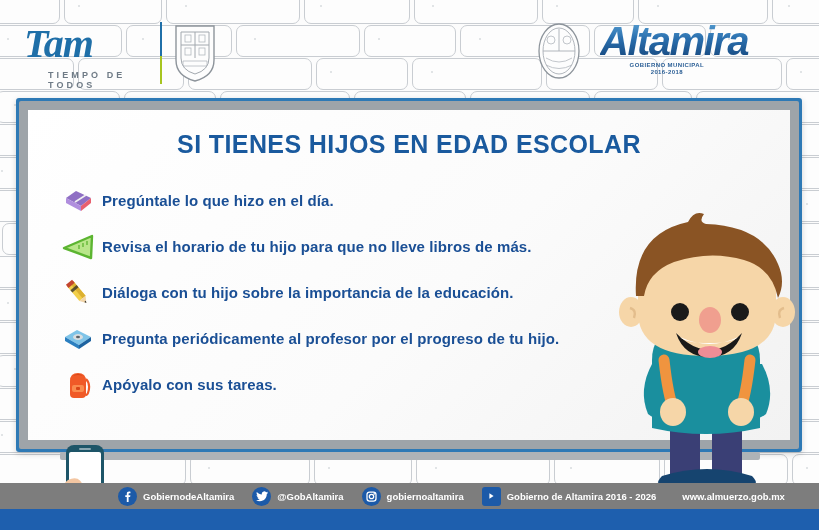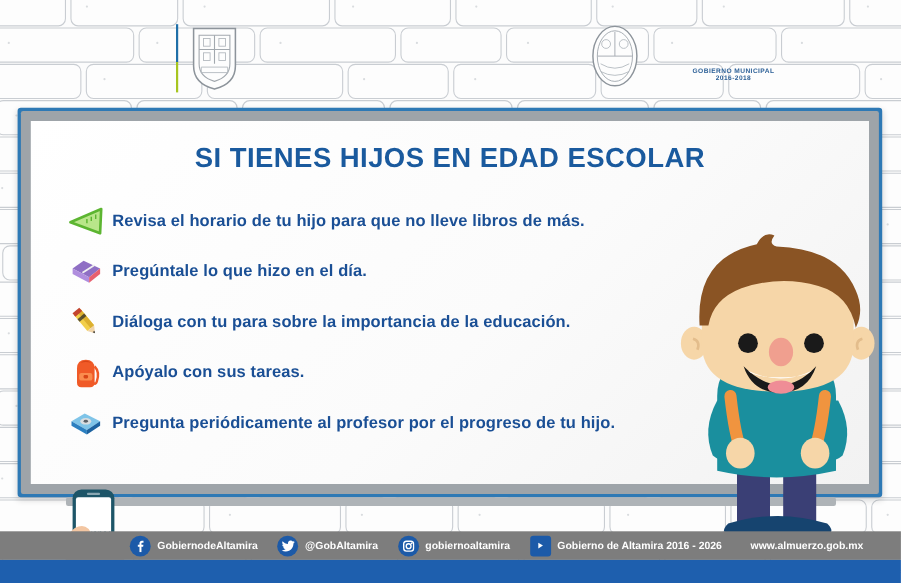--- a/index.html
+++ b/index.html
@@ -296,20 +296,26 @@
         <div class="brick" style="left: 124px; width: 96px;"></div>
         <div class="brick" style="left: 226px; width: 132px;"></div>
         <div class="brick" style="left: 364px; width: 104px;"></div>
         <div class="brick" style="left: 474px; width: 122px;"></div>
         <div class="brick" style="left: 602px; width: 90px;"></div>
         <div class="brick" style="left: 698px; width: 128px;"></div>
         <div class="brick" style="left: 832px; width: 110px;"></div>
       </div>
     </div>
 
+  <div class="logo-tam">
+    <div class="tam-blob"></div>
+    <div class="tam-blob2"></div>
+    <div class="tam-word">Tam</div>
+    <div class="tam-sub">TIEMPO DE TODOS</div>
+  </div>
   <div class="logo-div"></div>
 
   <div class="shield shield-tam">
     <svg class="sv" viewBox="0 0 46 62" aria-hidden="true">
       <path d="M4 6 h38 v34 q0 16 -19 21 Q4 56 4 40 Z" fill="#fdfdfd" stroke="#8d949b" stroke-width="1.4"></path>
       <path d="M9 12 h28 v26 q0 12 -14 16 Q9 50 9 38 Z" fill="none" stroke="#a2a8ae" stroke-width="1"></path>
       <line x1="23" y1="12" x2="23" y2="38" stroke="#a2a8ae" stroke-width="1"></line>
       <line x1="9" y1="25" x2="37" y2="25" stroke="#a2a8ae" stroke-width="1"></line>
       <rect x="13" y="15" width="6" height="7" fill="none" stroke="#b2b8be" stroke-width=".8"></rect>
       <rect x="27" y="15" width="6" height="7" fill="none" stroke="#b2b8be" stroke-width=".8"></rect>
@@ -326,89 +332,90 @@
       <line x1="7" y1="31" x2="39" y2="31" stroke="#a8aeb4" stroke-width=".9"></line>
       <line x1="23" y1="9" x2="23" y2="31" stroke="#a8aeb4" stroke-width=".9"></line>
       <circle cx="15" cy="20" r="4" fill="none" stroke="#b2b8be" stroke-width=".8"></circle>
       <circle cx="31" cy="20" r="4" fill="none" stroke="#b2b8be" stroke-width=".8"></circle>
       <path d="M10 38 q13 8 26 0" fill="none" stroke="#b2b8be" stroke-width=".8"></path>
       <path d="M10 45 q13 7 26 0" fill="none" stroke="#b2b8be" stroke-width=".8"></path>
     </svg>
   </div>
 
   <div class="logo-alt">
+    <div class="alt-word">Altamira</div>
     <div class="alt-gm">
       <div>GOBIERNO MUNICIPAL</div>
       <div>2016-2018</div>
     </div>
   </div>
 
   <div class="board-outer">
     <div class="board-frame">
       <div class="board-face">
         <div class="board-title">SI TIENES HIJOS EN EDAD ESCOLAR</div>
         <div class="list" id="list">
-            <div class="li">
-              <span class="li-icon">
-                <svg width="34" height="26" viewBox="0 0 34 26">
-                  <path d="M31 2 L3 14 L30 24 Z" fill="#b9e68a" stroke="#5cb531" stroke-width="2.4" stroke-linejoin="round"></path>
-                  <path d="M26 7 L26 11 M22 9 L22 13 M18 11 L18 15" stroke="#5cb531" stroke-width="1.3"></path>
-                </svg>
-              </span>
-              <span class="li-text">Revisa el horario de tu hijo para que no lleve libros de más.</span>
-            </div>
             <div class="li">
               <span class="li-icon">
                 <svg width="32" height="24" viewBox="0 0 32 24">
                   <path d="M4 9 L14 2 L29 9 L19 17 Z" fill="#8f6fc4"></path>
                   <path d="M4 9 L19 17 L19 22 L4 14 Z" fill="#b08ede"></path>
                   <path d="M19 17 L29 9 L29 14 L19 22 Z" fill="#e8606f"></path>
                   <path d="M13 13 L24 6" stroke="#f0f0f0" stroke-width="1.6"></path>
                 </svg>
               </span>
               <span class="li-text">Pregúntale lo que hizo en el día.</span>
+            </div>
+            <div class="li">
+              <span class="li-icon">
+                <svg width="34" height="26" viewBox="0 0 34 26">
+                  <path d="M31 2 L3 14 L30 24 Z" fill="#b9e68a" stroke="#5cb531" stroke-width="2.4" stroke-linejoin="round"></path>
+                  <path d="M26 7 L26 11 M22 9 L22 13 M18 11 L18 15" stroke="#5cb531" stroke-width="1.3"></path>
+                </svg>
+              </span>
+              <span class="li-text">Revisa el horario de tu hijo para que no lleve libros de más.</span>
             </div>
             <div class="li">
               <span class="li-icon">
                 <svg width="30" height="30" viewBox="0 0 30 30">
                   <g transform="rotate(-40 15 15)">
                     <rect x="11" y="3" width="8" height="19" fill="#f2cf4a"></rect>
                     <rect x="15" y="3" width="4" height="19" fill="#dcb02f"></rect>
                     <path d="M11 22 L15 28 L19 22 Z" fill="#f0d4a8"></path>
                     <path d="M14 26 L15 28 L16 26 Z" fill="#2b2b2b"></path>
                     <rect x="11" y="1" width="8" height="4" fill="#c3452f"></rect>
                     <rect x="11" y="8" width="8" height="3" fill="#2b2b2b" opacity=".75"></rect>
                   </g>
                 </svg>
               </span>
-              <span class="li-text">Diáloga con tu para sobre la importancia de la educación.</span>
+              <span class="li-text">Diáloga con tu hijo sobre la importancia de la educación.</span>
+            </div>
+            <div class="li">
+              <span class="li-icon">
+                <svg width="32" height="24" viewBox="0 0 32 24">
+                  <path d="M3 10 L15 3 L29 10 L17 18 Z" fill="#7fc4e8"></path>
+                  <path d="M3 10 L17 18 L17 22 L3 14 Z" fill="#2b7fc0"></path>
+                  <path d="M17 18 L29 10 L29 14 L17 22 Z" fill="#1d63a0"></path>
+                  <ellipse cx="16" cy="10" rx="5" ry="3" fill="#d8dde0"></ellipse>
+                  <ellipse cx="16" cy="10" rx="2" ry="1.3" fill="#5a6067"></ellipse>
+                </svg>
+              </span>
+              <span class="li-text">Pregunta periódicamente al profesor por el progreso de tu hijo.</span>
             </div>
             <div class="li">
               <span class="li-icon">
                 <svg width="28" height="30" viewBox="0 0 28 30">
                   <path d="M6 11 q0 -8 8 -8 q8 0 8 8 v13 q0 4 -4 4 h-8 q-4 0 -4 -4z" fill="#f05a27"></path>
                   <path d="M9 6 q5 -4 10 0 q-5 -2 -10 0z" fill="#d84517"></path>
                   <rect x="8" y="15" width="12" height="7" rx="2" fill="#fa8c4e"></rect>
                   <rect x="12" y="17" width="4" height="3" rx="1" fill="#d84517"></rect>
                   <path d="M22 9 q5 5 2 14 q-1 3 -3 1" stroke="#f05a27" stroke-width="2.2" fill="none"></path>
                 </svg>
               </span>
               <span class="li-text">Apóyalo con sus tareas.</span>
-            </div>
-            <div class="li">
-              <span class="li-icon">
-                <svg width="32" height="24" viewBox="0 0 32 24">
-                  <path d="M3 10 L15 3 L29 10 L17 18 Z" fill="#7fc4e8"></path>
-                  <path d="M3 10 L17 18 L17 22 L3 14 Z" fill="#2b7fc0"></path>
-                  <path d="M17 18 L29 10 L29 14 L17 22 Z" fill="#1d63a0"></path>
-                  <ellipse cx="16" cy="10" rx="5" ry="3" fill="#d8dde0"></ellipse>
-                  <ellipse cx="16" cy="10" rx="2" ry="1.3" fill="#5a6067"></ellipse>
-                </svg>
-              </span>
-              <span class="li-text">Pregunta periódicamente al profesor por el progreso de tu hijo.</span>
             </div>
           </div>
       </div>
     </div>
   </div>
   <div class="board-tray"></div>
 
   <div class="boy">
     <svg viewBox="0 0 230 290" width="230" height="290" aria-hidden="true">
 

